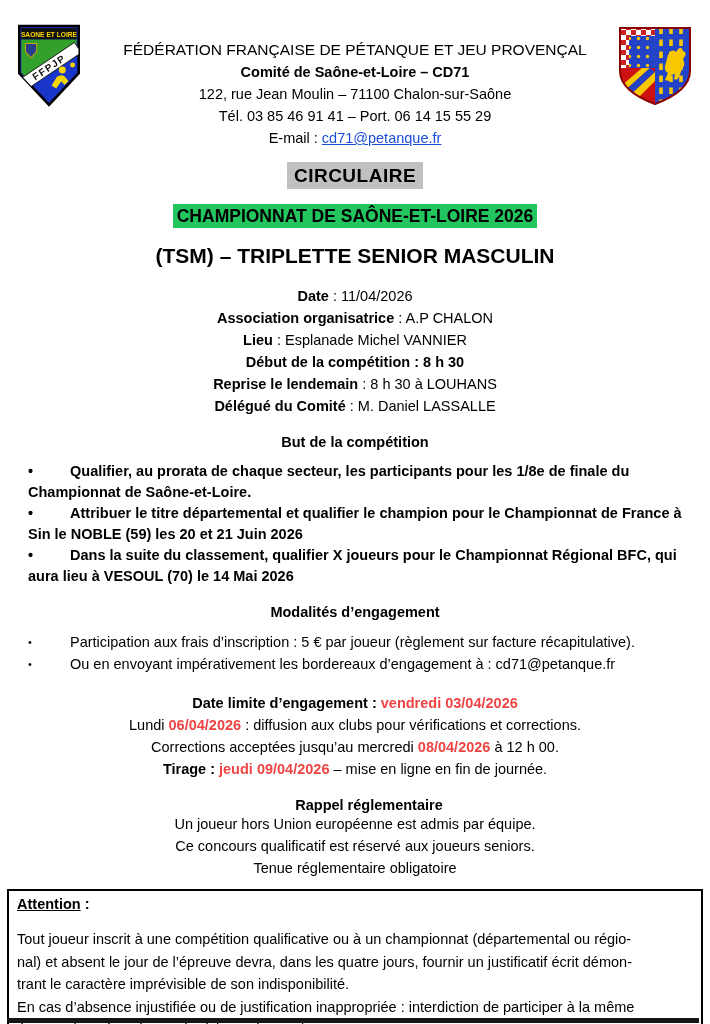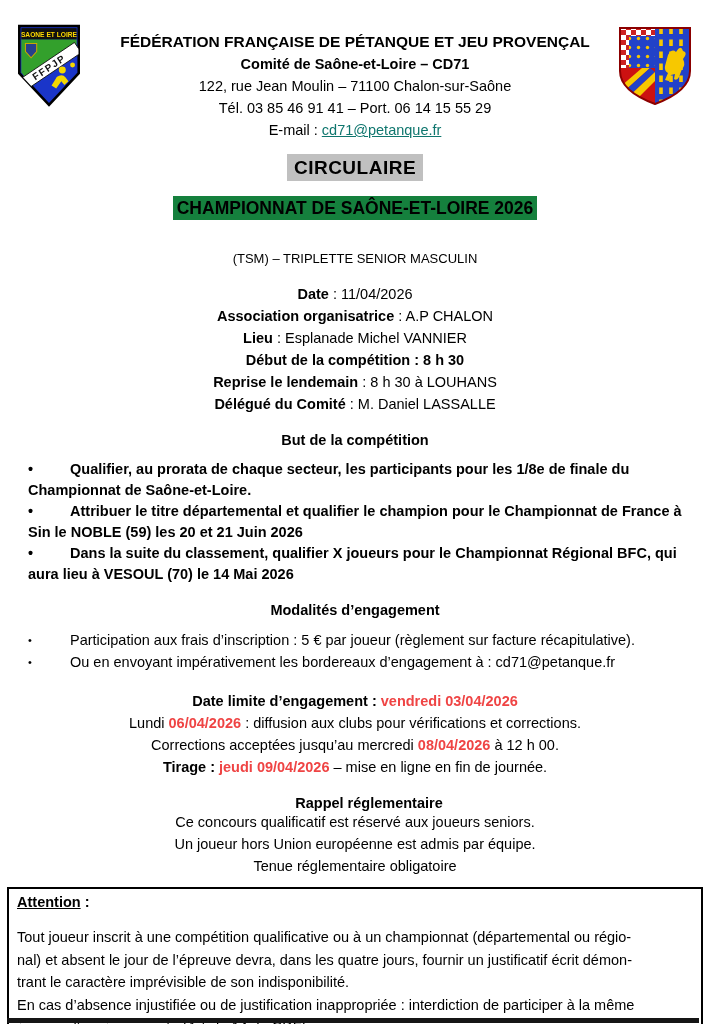--- a/index.html
+++ b/index.html
@@ -7,32 +7,32 @@
     width:710px; height:1024px; background:#ffffff; color:#000;
     font-family:"Liberation Sans", sans-serif; position:relative; overflow:hidden;
   }
   .page { padding-top:20px; }
 
   
   .doc-header { display:flex; align-items:flex-start; padding:0 16px; }
   .logo-box { width:84px; flex:0 0 84px; padding-top:4px; }
   .logo-box.right { text-align:right; }
   .header-center { flex:1; text-align:center; padding-top:10px; }
-  .h-line1 { font-weight:bold; font-size:15.5px; line-height:23px; }
+  .h-line1 { font-weight:normal; font-size:15.5px; line-height:23px;margin-top:8px; }
   .h-line2 { font-weight:bold; font-size:14.5px; line-height:22px; }
   .h-line  { font-size:14.5px; line-height:22px; }
-  .email-link { color:#0f766e; text-decoration:underline; cursor:pointer; }
+  .email-link { color:#1d4ed8; text-decoration:underline; cursor:pointer; }
 
   
   .center { text-align:center; }
   .t-circulaire { margin-top:16px; }
   .hl-gray { background:#C0C0C0; font-weight:bold; font-size:19px; padding:3px 7px; letter-spacing:0.5px; }
   .t-championnat { margin-top:19px; }
-  .hl-yellow { background:#15803d; font-weight:bold; font-size:17.5px; padding:2px 4px; }
-  .t-tsm { margin-top:32px; font-weight:normal; font-size:13px; }
+  .hl-yellow { background:#22c55e; font-weight:bold; font-size:17.5px; padding:2px 4px; }
+  .t-tsm { margin-top:17px; font-weight:bold; font-size:21px; }
 
   
   .details { margin-top:17px; text-align:center; font-size:14.5px; line-height:22px; }
   .details span, .dates span { white-space:pre-wrap; }
   .bold { font-weight:bold; }
   .all-bold { font-weight:bold; }
 
   .sec-heading { text-align:center; font-weight:bold; font-size:14.5px; margin:17px 0 11px; }
 
   
@@ -171,22 +171,22 @@
 
   <div class="dates">
     <div><span class="bold">Date limite d’engagement</span><span class="bold"> : </span><span class="red">vendredi 03/04/2026</span></div>
     <div><span>Lundi </span><span class="red">06/04/2026</span><span> : diffusion aux clubs pour vérifications et corrections.</span></div>
     <div><span>Corrections acceptées jusqu’au mercredi </span><span class="red">08/04/2026</span><span> à 12 h 00.</span></div>
     <div><span class="bold">Tirage</span><span class="bold"> : </span><span class="red">jeudi 09/04/2026</span><span> – mise en ligne en fin de journée.</span></div>
   </div>
 
   <div class="sec-heading" style="margin-bottom:0;padding-left:28px;">Rappel réglementaire</div>
   <div class="rappel-lines">
+    <div>Un joueur hors Union européenne est admis par équipe.</div>
     <div>Ce concours qualificatif est réservé aux joueurs seniors.</div>
-    <div>Un joueur hors Union européenne est admis par équipe.</div>
     <div>Tenue réglementaire obligatoire</div>
   </div>
 
   <div class="attention-box">
     <div>
       <span class="attn-label">Attention</span><span class="attn-colon"> :</span>
     </div>
     <div class="attn-body">Tout joueur inscrit à une compétition qualificative ou à un championnat (départemental ou régio-
 nal) et absent le jour de l’épreuve devra, dans les quatre jours, fournir un justificatif écrit démon-
 trant le caractère imprévisible de son indisponibilité.

